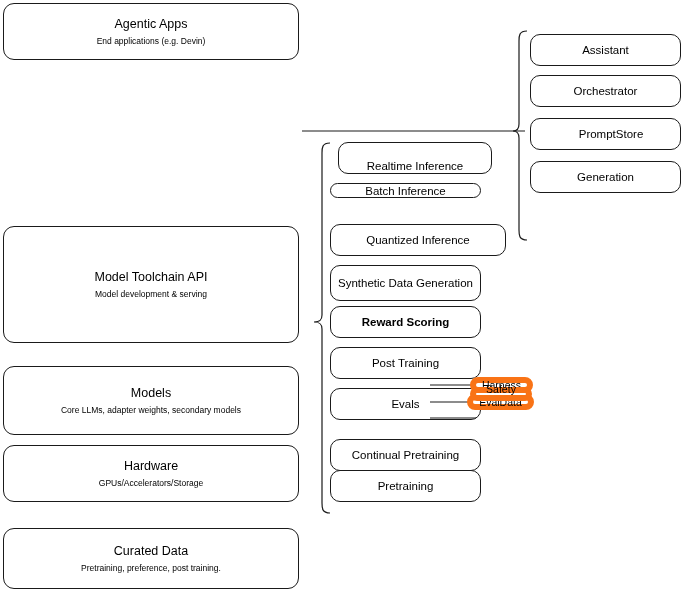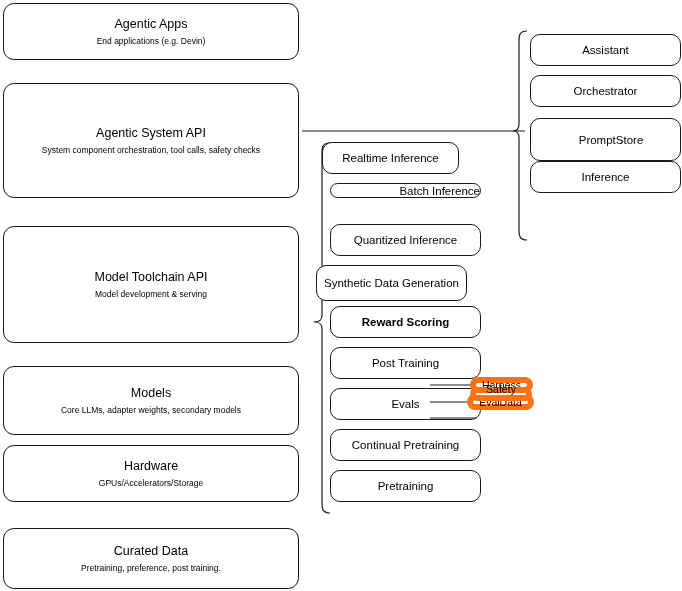--- a/index.html
+++ b/index.html
@@ -113,24 +113,20 @@
              C 320 322 322 324 322 329
              L 322 503
              C 322 508 322 513 330 513" fill="none" stroke="#1a1a1a" stroke-width="1.2"></path>
   </svg>
 
   <div class="box" style="left:3px; top:3px; width:296px; height:57px;">
     <div class="title">Agentic Apps</div>
     <div class="subtitle">End applications (e.g. Devin)</div>
   </div>
 
-  <div class="box" style="left:3px; top:83px; width:296px; height:115px;">
-    <div class="title">Agentic System API</div>
-    <div class="subtitle">System component orchestration, tool calls, safety checks</div>
-  </div>
 
   <div class="box" style="left:3px; top:226px; width:296px; height:117px;">
     <div class="title">Model Toolchain API</div>
     <div class="subtitle">Model development &amp; serving</div>
   </div>
 
   <div class="box" style="left:3px; top:366px; width:296px; height:69px;">
     <div class="title">Models</div>
     <div class="subtitle">Core LLMs, adapter weights, secondary models</div>
   </div>
@@ -138,42 +134,42 @@
   <div class="box" style="left:3px; top:445px; width:296px; height:57px;">
     <div class="title">Hardware</div>
     <div class="subtitle">GPUs/Accelerators/Storage</div>
   </div>
 
   <div class="box" style="left:3px; top:528px; width:296px; height:61px;">
     <div class="title">Curated Data</div>
     <div class="subtitle">Pretraining, preference, post training.</div>
   </div>
 
-  <div class="small-box" style="left:322px; top:142px; width:137px; height:32px;">
+  <div class="small-box" style="left:338px; top:142px; width:154px; height:32px;align-items:flex-end;">
     <span>Realtime Inference</span>
   </div>
-  <div class="small-box" style="left:330px; top:183px; width:151px; height:15px;justify-content:flex-end;">
+  <div class="small-box" style="left:330px; top:183px; width:151px; height:15px;">
     <span>Batch Inference</span>
   </div>
-  <div class="small-box" style="left:330px; top:224px; width:151px; height:32px;">
+  <div class="small-box" style="left:330px; top:224px; width:176px; height:32px;">
     <span>Quantized Inference</span>
   </div>
-  <div class="small-box" style="left:316px; top:265px; width:151px; height:36px;">
+  <div class="small-box" style="left:330px; top:265px; width:151px; height:36px;">
     <span>Synthetic Data Generation</span>
   </div>
   <div class="small-box" style="left:330px; top:306px; width:151px; height:32px;font-weight:bold;">
     <span>Reward Scoring</span>
   </div>
   <div class="small-box" style="left:330px; top:347px; width:151px; height:32px;">
     <span>Post Training</span>
   </div>
   <div class="small-box" style="left:330px; top:388px; width:151px; height:32px;">
     <span>Evals</span>
   </div>
-  <div class="small-box" style="left:330px; top:429px; width:151px; height:32px;">
+  <div class="small-box" style="left:330px; top:439px; width:151px; height:32px;">
     <span>Continual Pretraining</span>
   </div>
   <div class="small-box" style="left:330px; top:470px; width:151px; height:32px;">
     <span>Pretraining</span>
   </div>
 
   <svg class="pill-line-layer" viewBox="0 0 682 591" width="682" height="591">
     <path d="M 430 385 L 478 385" fill="none" stroke="#1a1a1a" stroke-width="1.1"></path>
     <path d="M 430 402 L 470 402" fill="none" stroke="#1a1a1a" stroke-width="1.1"></path>
     <path d="M 430 418 L 476 418" fill="none" stroke="#1a1a1a" stroke-width="1.1"></path>
@@ -188,20 +184,20 @@
   <div class="pill" style="left:470px; top:387px; width:62px; height:14px;align-items:flex-end;">
     <span>Safety</span>
   </div>
 
   <div class="small-box" style="left:530px; top:34px; width:151px; height:32px;">
     <span>Assistant</span>
   </div>
   <div class="small-box" style="left:530px; top:75px; width:151px; height:32px;">
     <span>Orchestrator</span>
   </div>
-  <div class="small-box" style="left:530px; top:118px; width:151px; height:43px;padding-left:11px;">
+  <div class="small-box" style="left:530px; top:118px; width:151px; height:32px;padding-left:11px;">
     <span>PromptStore</span>
   </div>
   <div class="small-box" style="left:530px; top:161px; width:151px; height:32px;">
-    <span>Inference</span>
+    <span>Generation</span>
   </div>
 
 </div>
 
 </body></html>

